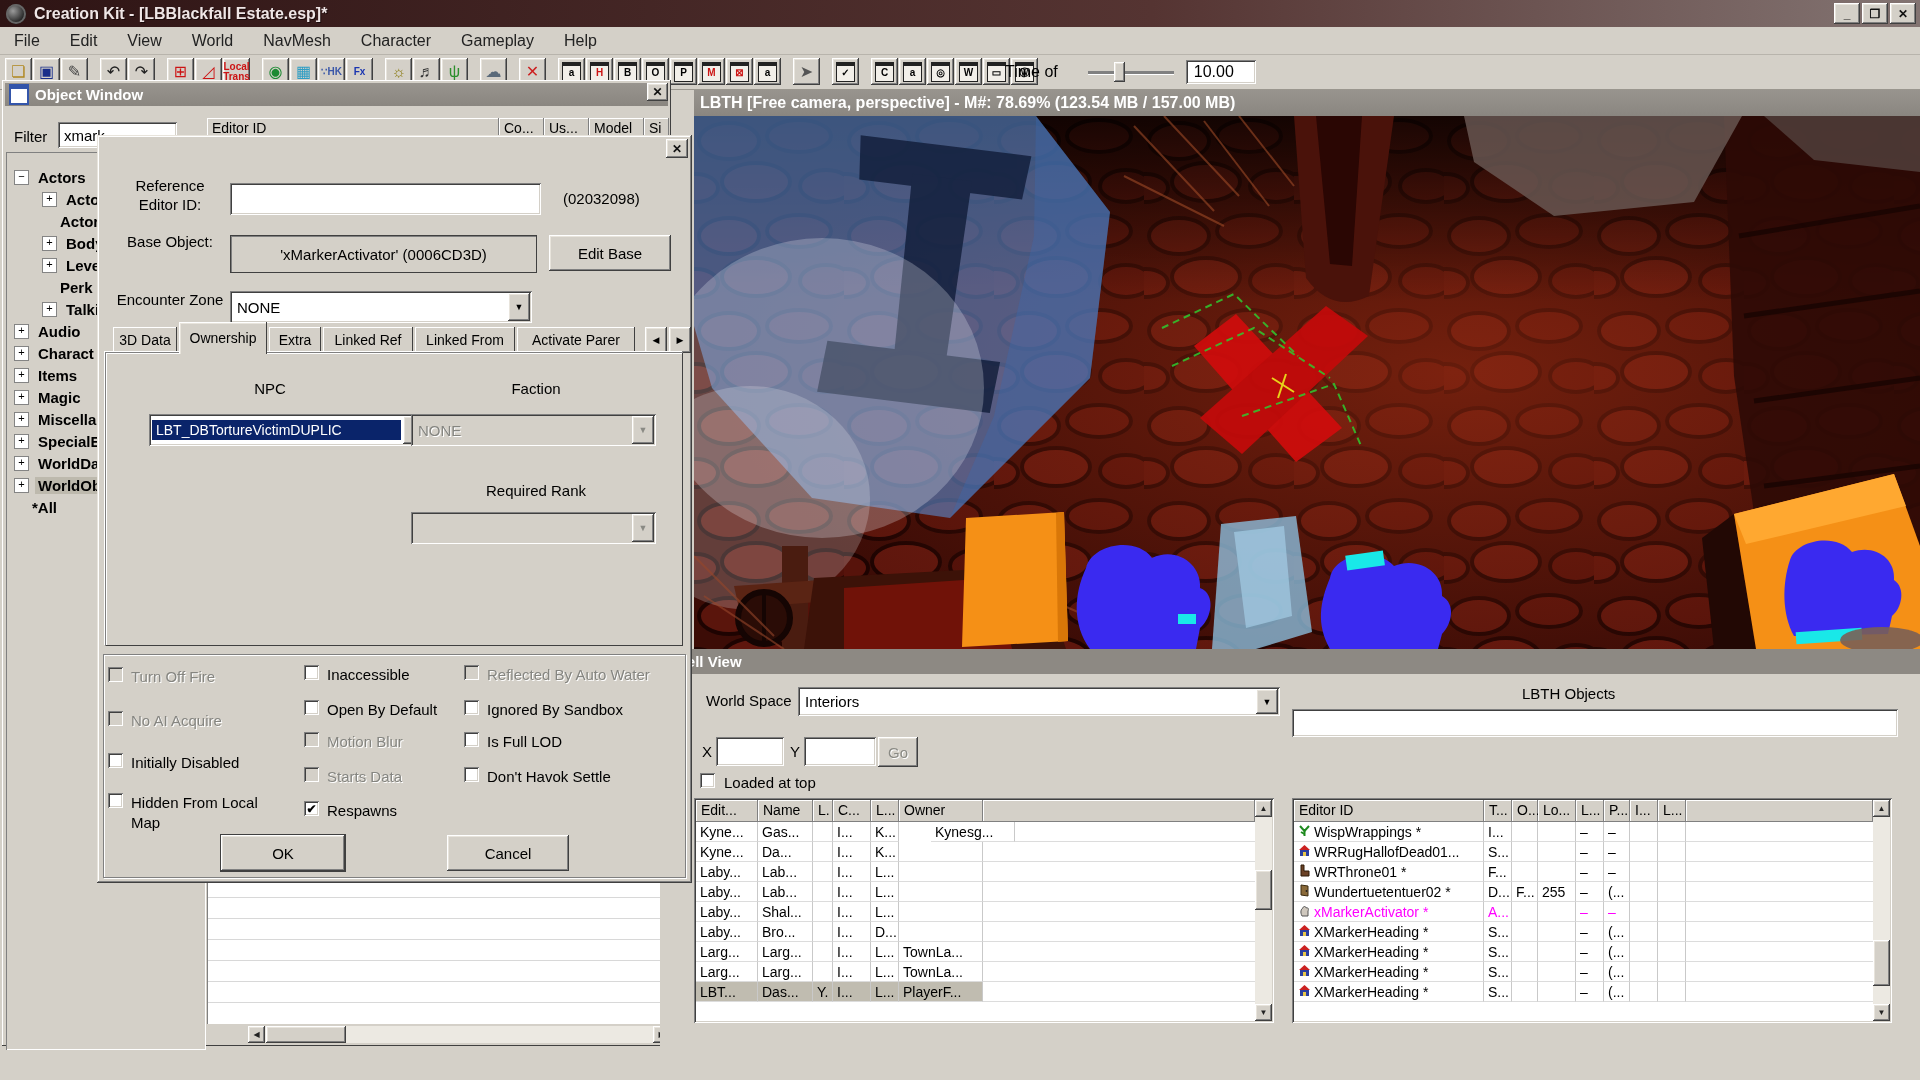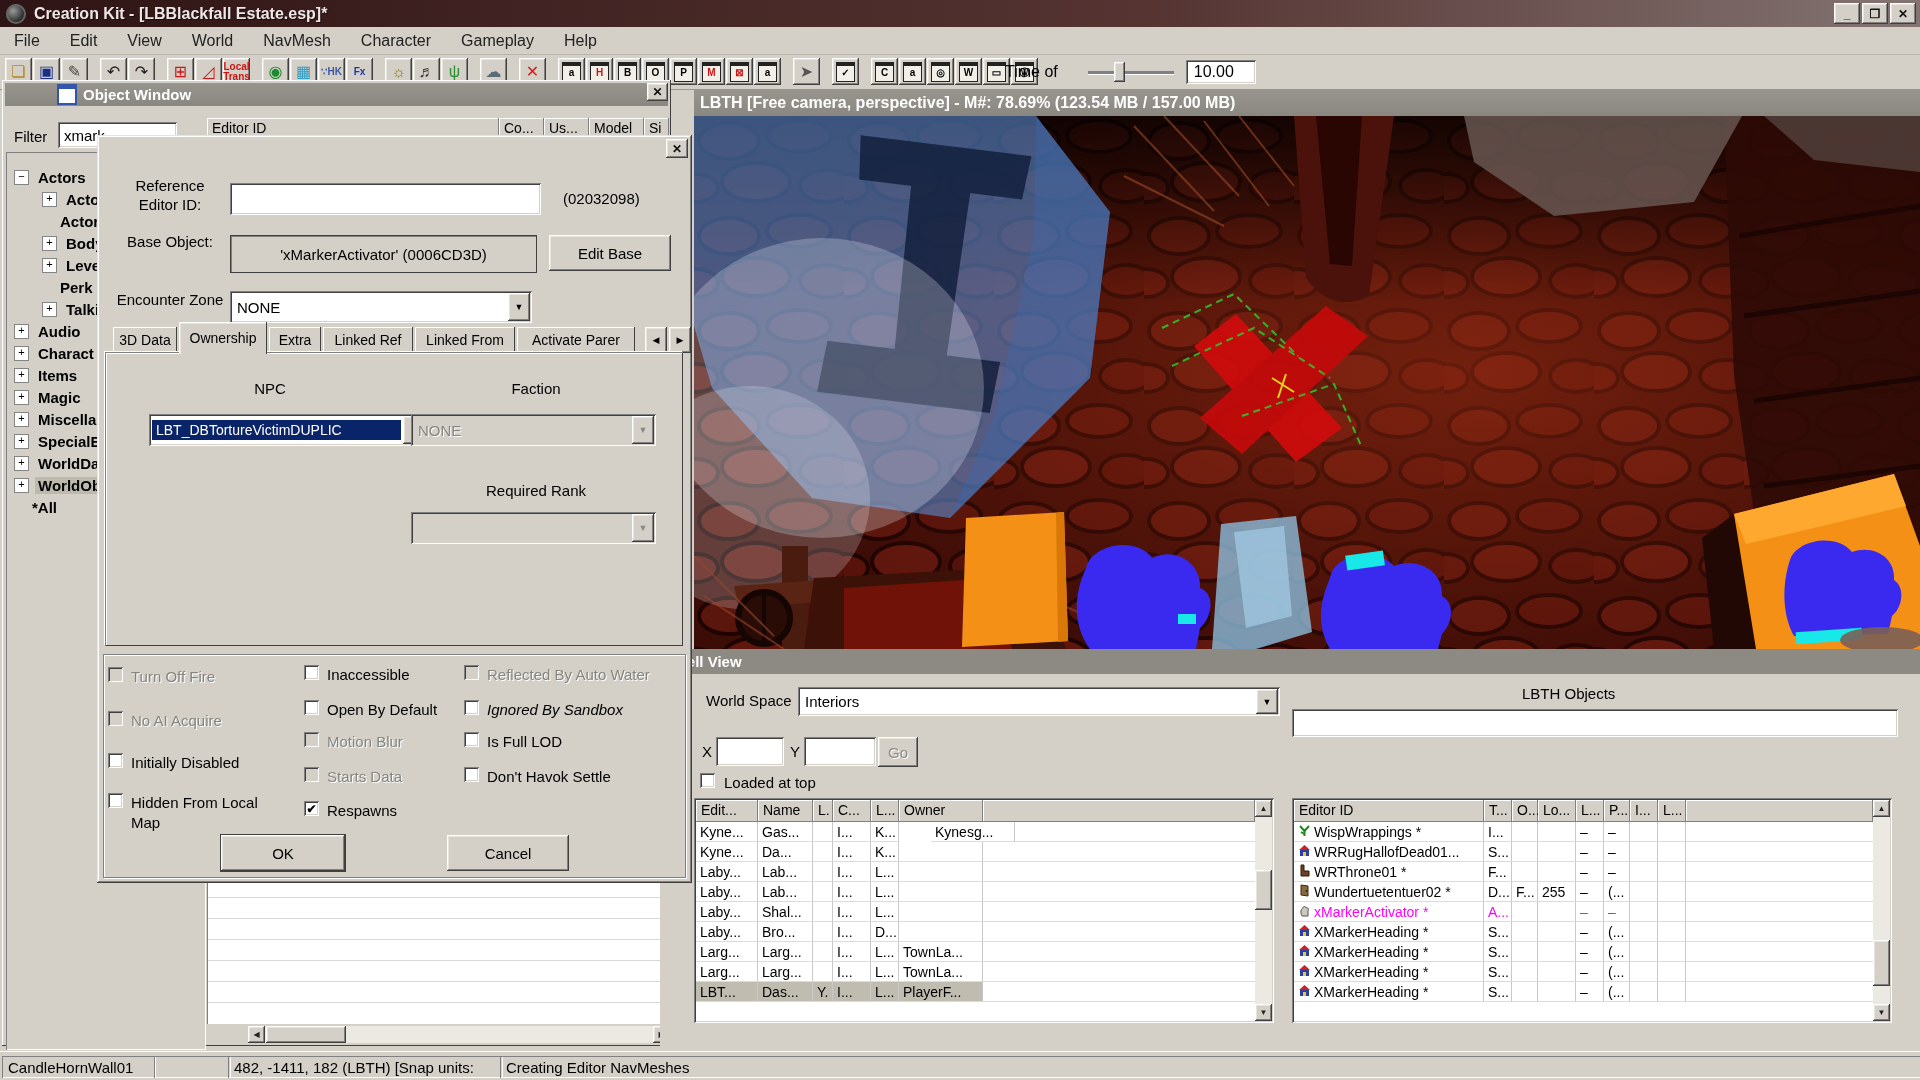--- a/index.html
+++ b/index.html
@@ -31,21 +31,21 @@
   #time-label{font-size:16px;margin-right:30px;}
   #time-slider{position:relative;width:86px;height:20px;margin-right:12px;}
   #time-track{position:absolute;left:0;right:0;top:9px;height:3px;background:#808080;box-shadow:0 1px 0 #fff;}
   #time-thumb{position:absolute;left:26px;top:0;width:11px;height:20px;}
   #time-value{width:62px;height:24px;display:flex;align-items:center;padding-left:8px;font-size:16px;}
   
   .child-title{background:linear-gradient(#98948e,#8a8680);color:#fff;font-weight:bold;display:flex;align-items:center;}
   .close-btn{display:flex;align-items:center;justify-content:center;font-weight:bold;color:#111;}
   
   #object-window{left:2px;top:80px;width:669px;height:966px;background:#d4d0c8;box-shadow:inset -1px -1px 0 #404040,inset 1px 1px 0 #ffffff;}
-  #ow-title{position:absolute;left:3px;top:3px;right:3px;height:23px;font-size:15px;padding-left:48px;}
+  #ow-title{position:absolute;left:3px;top:3px;right:3px;height:23px;font-size:15px;}
   #ow-icon{width:16px;height:14px;margin:0 6px 0 4px;background:#fff;border:2px solid #3355aa;border-top-width:5px;}
   #ow-close{position:absolute;right:3px;top:3px;width:21px;height:18px;font-size:12px;}
   #ow-filter-label{position:absolute;left:12px;top:48px;font-size:15px;}
   #ow-filter{position:absolute;left:56px;top:42px;width:113px;height:26px;padding-left:6px;font-size:15px;display:flex;align-items:center;}
   #ow-header{position:absolute;left:205px;top:38px;height:24px;display:flex;}
   #ow-header .th{height:24px;}
   #ow-tree{position:absolute;left:4px;top:72px;width:200px;height:884px;background:#d4d0c8;box-shadow:inset 1px 1px 0 #808080,inset -1px -1px 0 #fff;padding-top:14px;overflow:hidden;}
   .tree-item{position:relative;height:22px;display:flex;align-items:center;font-size:15px;font-weight:bold;white-space:nowrap;}
   .tree-item .tbox{width:13px;height:13px;border:1px solid #848484;background:#fff;font-size:11px;line-height:11px;text-align:center;font-weight:normal;margin-right:6px;flex:none;}
   .tree-item .tspace{width:15px;flex:none;}
@@ -1054,36 +1054,30 @@
         <div class="cb-row" style="left: 207px; top: 666px;">
           <span class="cbx">✔</span>
           <span class="cb-label" style="width: 165px;">Respawns</span>
         </div>
         <div class="cb-row" style="left: 367px; top: 530px;">
           <span class="cbx dis"></span>
           <span class="cb-label dis" style="width: 185px;">Reflected By Auto Water</span>
         </div>
         <div class="cb-row" style="left: 367px; top: 565px;">
           <span class="cbx"></span>
-          <span class="cb-label" style="width: 185px; font-style: italic;">Ignored By Sandbox</span>
+          <span class="cb-label" style="width: 185px;">Ignored By Sandbox</span>
         </div>
         <div class="cb-row" style="left: 367px; top: 597px;">
           <span class="cbx"></span>
           <span class="cb-label" style="width: 185px;">Is Full LOD</span>
         </div>
         <div class="cb-row" style="left: 367px; top: 632px;">
           <span class="cbx"></span>
           <span class="cb-label" style="width: 185px;">Don't Havok Settle</span>
         </div>
       </div>
 
     <div class="btn out" style="left:124px;top:700px;width:124px;height:36px;box-shadow:inset -1px -1px 0 #404040,inset 1px 1px 0 #fff,inset -2px -2px 0 #808080,inset 2px 2px 0 #e8e4dc,0 0 0 1px #404040;">OK</div>
     <div class="btn out" style="left:350px;top:700px;width:122px;height:36px;">Cancel</div>
   </div>
 
-  <div id="statusbar" class="abs">
-      <div class="status-panel" style="left: 2px; width: 148px;">CandleHornWall01</div>
-      <div class="status-panel" style="left: 154px; width: 71px;"></div>
-      <div class="status-panel" style="left: 228px; width: 269px;">482, -1411, 182 (LBTH) [Snap units:</div>
-      <div class="status-panel" style="left: 500px; width: 1416px;">Creating Editor NavMeshes</div>
-    </div>
 
 </div>
 
 </body></html>

